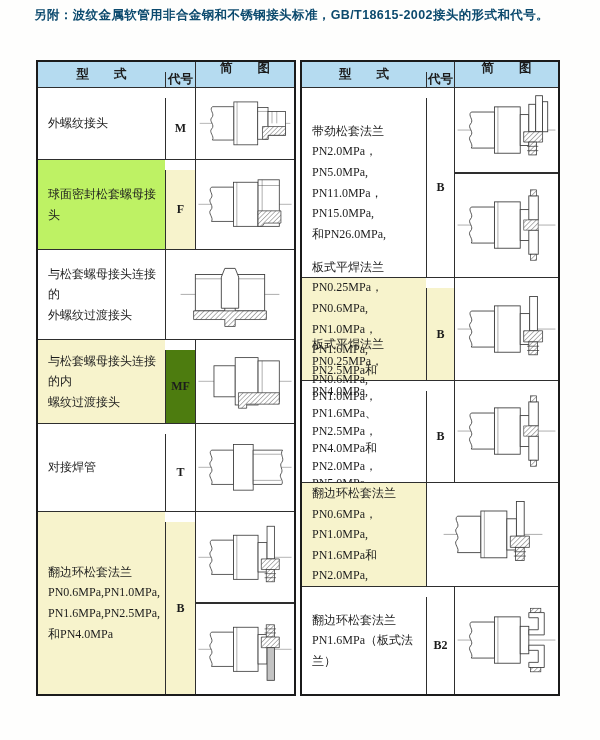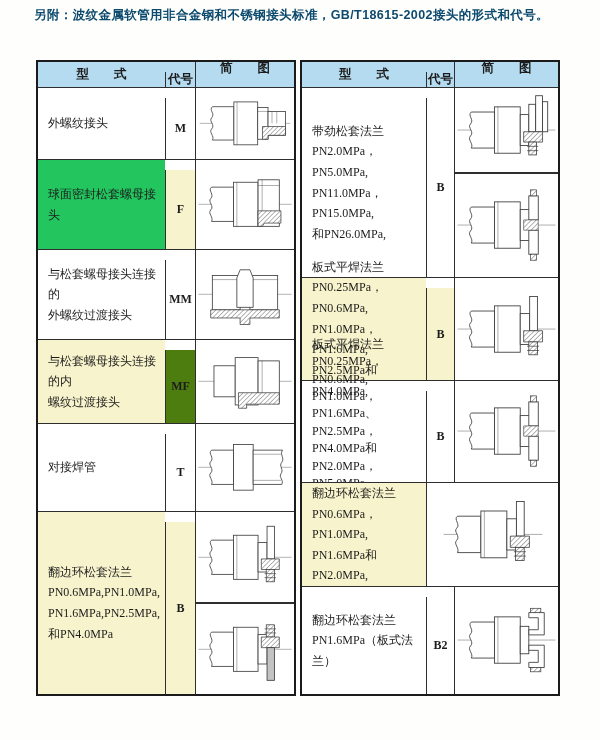--- a/index.html
+++ b/index.html
@@ -199,35 +199,34 @@
       <div class="cell c-diag">
         <div class="one">
             <svg class="dg" viewBox="0 0 120 84">
               <use href="#sym-m"></use>
             </svg>
           </div>
       </div>
     </div>
 
     <div class="row" style="flex:0 0 90px">
-      <div class="cell c-type" style="background:#22c55e">球面密封松套螺母接头</div>
+      <div class="cell c-type" style="background:#bef264">球面密封松套螺母接头</div>
       <div class="cell c-code" style="background:#f7f3cc">F</div>
       <div class="cell c-diag">
         <div class="one">
             <svg class="dg" viewBox="0 0 120 84">
               <use href="#sym-f"></use>
             </svg>
           </div>
       </div>
     </div>
 
     <div class="row" style="flex:0 0 90px">
       <div class="cell c-type">与松套螺母接头连接的
 外螺纹过渡接头</div>
-      <div class="cell c-code">MM</div>
       <div class="cell c-diag">
         <div class="one">
             <svg class="dg" viewBox="0 0 120 84">
               <use href="#sym-mm"></use>
             </svg>
           </div>
       </div>
     </div>
 
     <div class="row" style="flex:0 0 84px">

